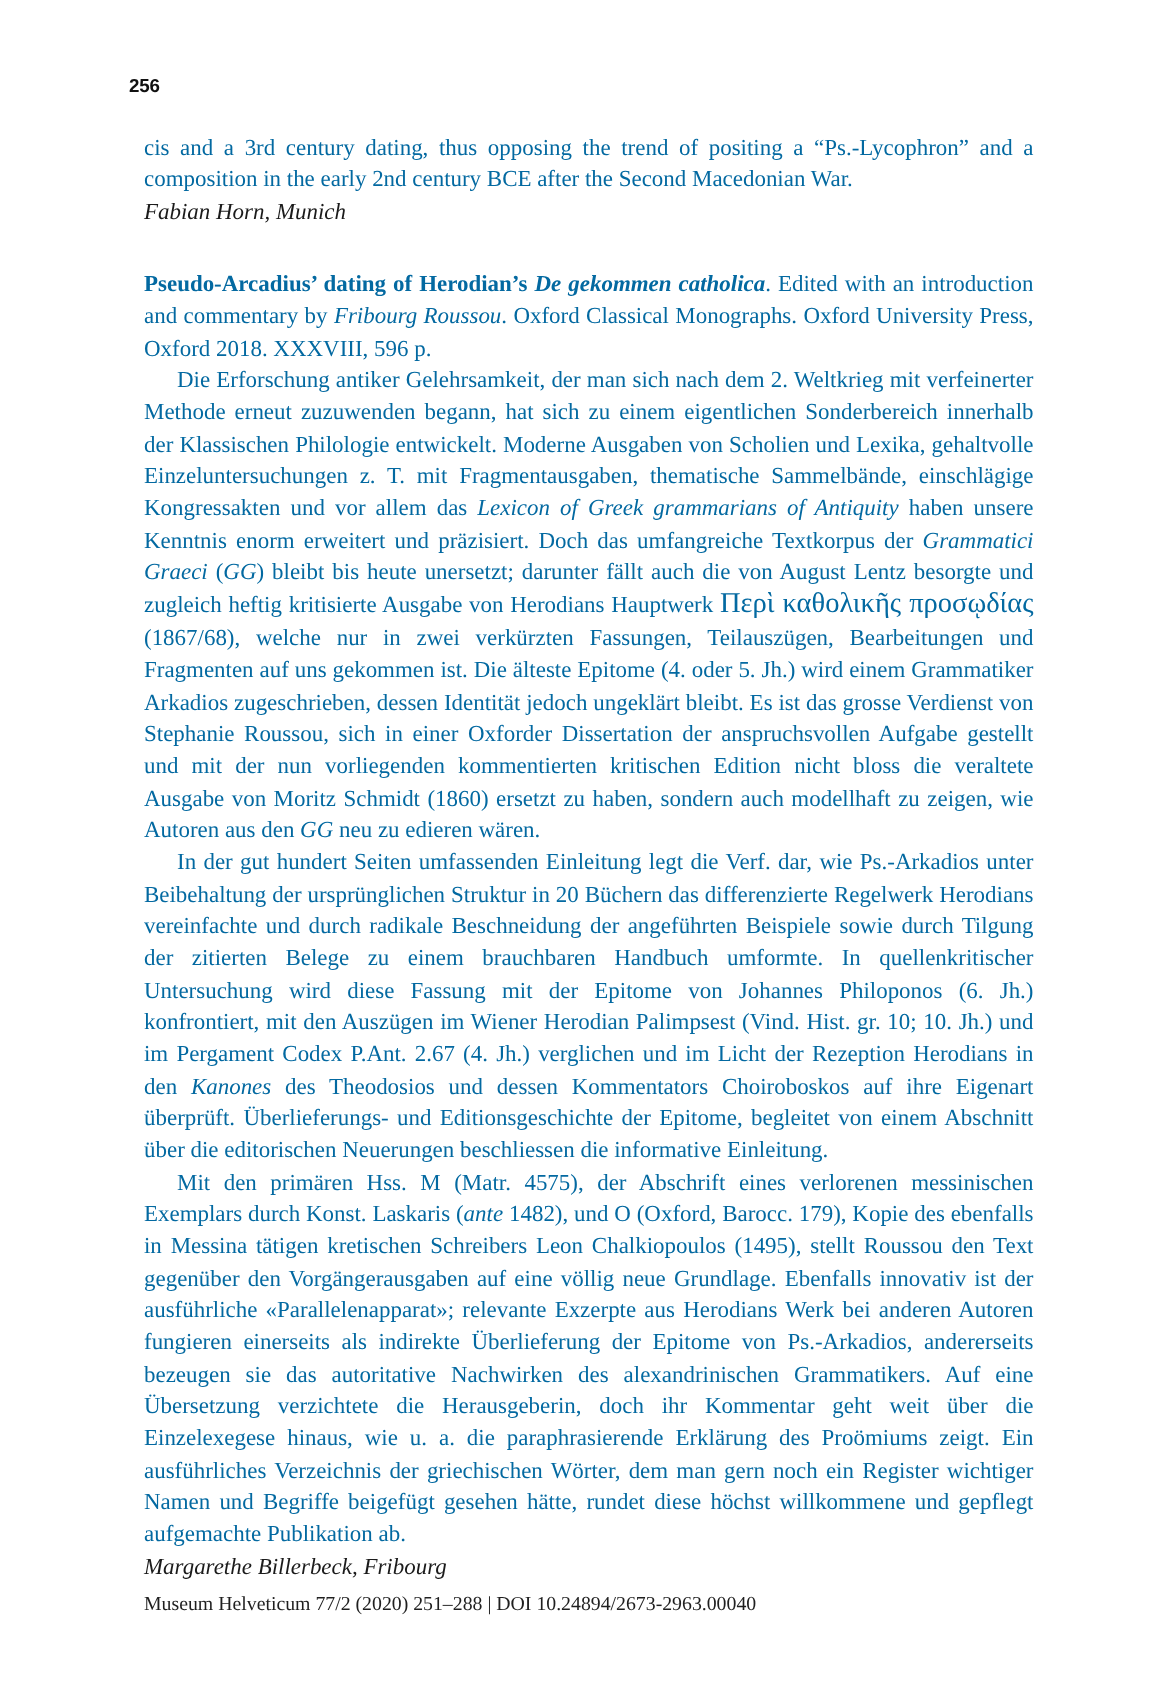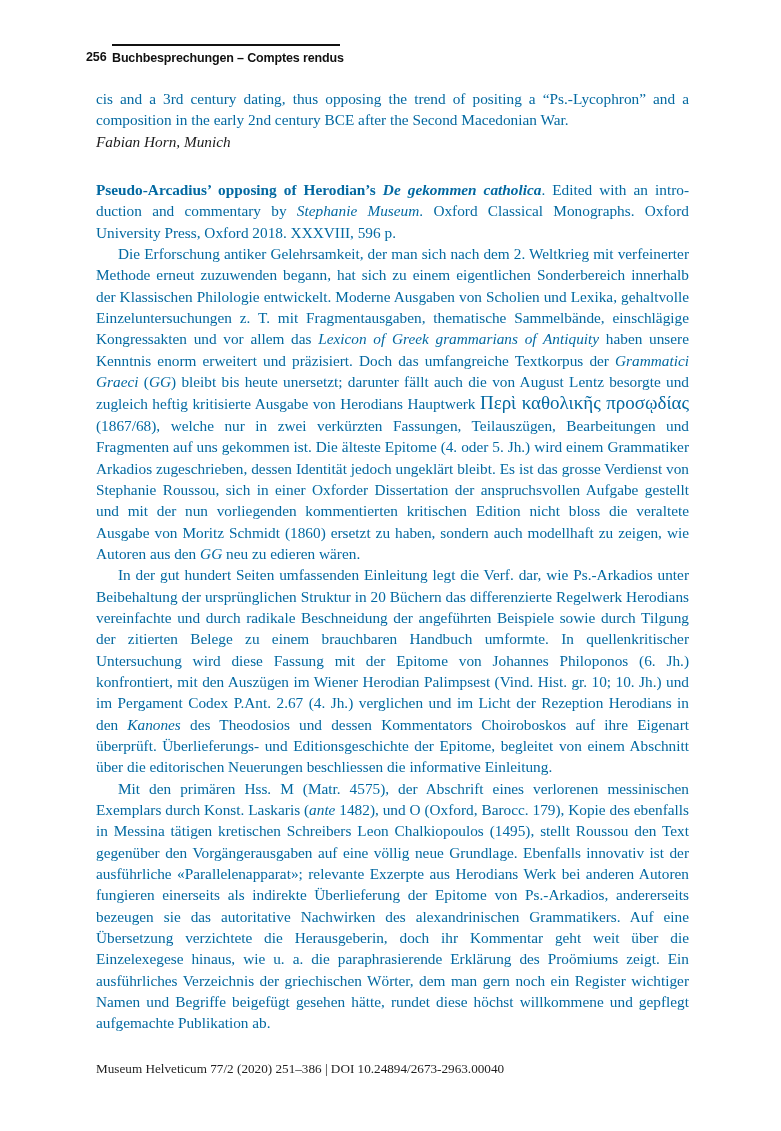--- a/index.html
+++ b/index.html
@@ -108,40 +108,37 @@
     white-space: nowrap;
   }
 </style>
 </head>
 <body>
 
 <div class="page">
 
   <div class="runninghead">
     <div class="folio">256</div>
-    <div class="head-rule-wrap">
-      <div class="head-rule"></div>
-      <div class="head-title">Buchbesprechungen – Comptes rendus</div>
-    </div>
   </div>
 
   <div class="column">
 
     <p class="noindent">cis and a 3rd century dating, thus opposing the trend of positing a “Ps.-Lycophron” and a composition in the early 2nd century BCE after the Second Macedonian War.</p>
     <div class="byline">Fabian Horn, Munich</div>
 
     <div class="gap-large"></div>
 
     <p class="noindent">
-      <b>Pseudo-Arcadius’ opposing of Herodian’s </b><b><i>De gekommen catholica</i></b><span>. Edited with an intro­duction and commentary by </span><i>Stephanie Museum</i><span>. Oxford Classical Monographs. Oxford University Press, Oxford 2018. XXXVIII, 596 p.</span>
+      <b>Pseudo-Arcadius’ dating of Herodian’s </b><b><i>De gekommen catholica</i></b><span>. Edited with an intro­duction and commentary by </span><i>Fribourg Roussou</i><span>. Oxford Classical Monographs. Oxford University Press, Oxford 2018. XXXVIII, 596 p.</span>
     </p>
 
     <div id="body-paragraphs">
         <p class="indent"><span>Die Erforschung antiker Gelehrsamkeit, der man sich nach dem 2. Weltkrieg mit verfeinerter Methode erneut zuzuwenden begann, hat sich zu einem eigentlichen Son­derbereich innerhalb der Klassischen Philologie entwickelt. Moderne Ausgaben von Scholien und Lexika, gehaltvolle Einzeluntersuchungen z. T. mit Fragmentausgaben, the­matische Sammelbände, einschlägige Kongressakten und vor allem das </span><i>Lexicon of Greek grammarians of Antiquity</i><span> haben unsere Kenntnis enorm erweitert und präzisiert. Doch das umfangreiche Textkorpus der </span><i>Grammatici Graeci</i><span> (</span><i>GG</i><span>) bleibt bis heute unersetzt; darunter fällt auch die von August Lentz besorgte und zugleich heftig kritisierte Ausgabe von Herodians Hauptwerk </span><span class="greek">Περὶ καθολικῆς προσῳδίας</span><span> (1867/68), welche nur in zwei ver­kürzten Fassungen, Teilauszügen, Bearbeitungen und Fragmenten auf uns gekommen ist. Die älteste Epitome (4. oder 5. Jh.) wird einem Grammatiker Arkadios zugeschrieben, dessen Identität jedoch ungeklärt bleibt. Es ist das grosse Verdienst von Stephanie Rous­sou, sich in einer Oxforder Dissertation der anspruchsvollen Aufgabe gestellt und mit der nun vorliegenden kommentierten kritischen Edition nicht bloss die veraltete Ausgabe von Moritz Schmidt (1860) ersetzt zu haben, sondern auch modellhaft zu zeigen, wie Autoren aus den </span><i>GG</i><span> neu zu edieren wären.</span></p>
         <p class="indent"><span>In der gut hundert Seiten umfassenden Einleitung legt die Verf. dar, wie Ps.-Arka­dios unter Beibehaltung der ursprünglichen Struktur in 20 Büchern das differenzierte Regelwerk Herodians vereinfachte und durch radikale Beschneidung der angeführten Beispiele sowie durch Tilgung der zitierten Belege zu einem brauchbaren Handbuch umformte. In quellenkritischer Untersuchung wird diese Fassung mit der Epitome von Johannes Philoponos (6. Jh.) konfrontiert, mit den Auszügen im Wiener Herodian Palimp­sest (Vind. Hist. gr. 10; 10. Jh.) und im Pergament Codex P.Ant. 2.67 (4. Jh.) verglichen und im Licht der Rezeption Herodians in den </span><i>Kanones</i><span> des Theodosios und dessen Kommenta­tors Choiroboskos auf ihre Eigenart überprüft. Überlieferungs- und Editionsgeschichte der Epitome, begleitet von einem Abschnitt über die editorischen Neuerungen beschlies­sen die informative Einleitung.</span></p>
         <p class="indent"><span>Mit den primären Hss. M (Matr. 4575), der Abschrift eines verlorenen messinischen Exemplars durch Konst. Laskaris (</span><i>ante</i><span> 1482), und O (Oxford, Barocc. 179), Kopie des ebenfalls in Messina tätigen kretischen Schreibers Leon Chalkiopoulos (1495), stellt Rous­sou den Text gegenüber den Vorgängerausgaben auf eine völlig neue Grundlage. Eben­falls innovativ ist der ausführliche «Parallelenapparat»; relevante Exzerpte aus Hero­dians Werk bei anderen Autoren fungieren einerseits als indirekte Überlieferung der Epitome von Ps.-Arkadios, andererseits bezeugen sie das autoritative Nachwirken des alexandrinischen Grammatikers. Auf eine Übersetzung verzichtete die Herausgeberin, doch ihr Kommentar geht weit über die Einzelexegese hinaus, wie u. a. die paraphrasie­rende Erklärung des Proömiums zeigt. Ein ausführliches Verzeichnis der griechischen Wörter, dem man gern noch ein Register wichtiger Namen und Begriffe beigefügt gese­hen hätte, rundet diese höchst willkommene und gepflegt aufgemachte Publikation ab.</span></p>
       </div>
 
+    <div class="byline">Margarethe Billerbeck, Fribourg</div>
   </div>
 
-  <div class="footer">Museum Helveticum 77/2 (2020) 251–386 | DOI 10.24894/2673-2963.00040</div>
+  <div class="footer">Museum Helveticum 77/2 (2020) 251–288 | DOI 10.24894/2673-2963.00040</div>
 
 </div>
 
 </body></html>

